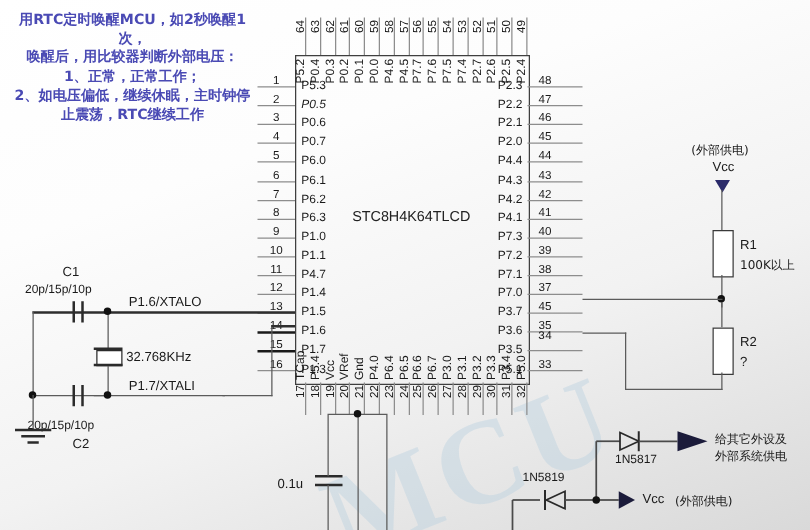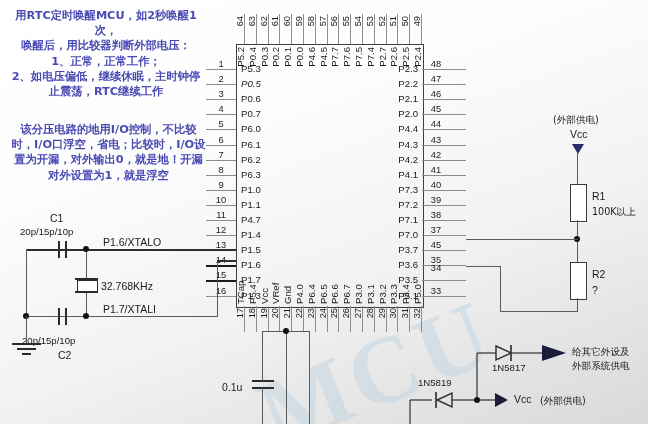--- a/index.html
+++ b/index.html
@@ -81,26 +81,23 @@
 
 <div id="stage">
 
   <div id="watermark">MCU</div>
 
   <div class="note lbl-cn" id="note-rtc">用RTC定时唤醒MCU，如2秒唤醒1次，
 唤醒后，用比较器判断外部电压：
 1、正常，正常工作；
 2、如电压偏低，继续休眠，主时钟停
 止震荡，RTC继续工作</div>
-  <div class="note lbl-cn" id="note-divider">该分压电路的地用I/O控制，不比较
-时，I/O口浮空，省电；比较时，I/O设
-置为开漏，对外输出0，就是地！开漏
-对外设置为1，就是浮空</div>
 
   <div class="abs" id="chip-body"></div>
+  <div class="abs" id="chip-label">STC8H4K64TLCD</div>
 
   <div id="pins-left">
       <div class="lead-h" style="left:206px;top:69px;width:30px;"></div>
       <div class="pnum" style="left:206px;top:59px;width:30px;">1</div>
       <div class="pname" style="left:241px;top:63px;">P5.3</div>
       <div class="lead-h" style="left:206px;top:84.1px;width:30px;"></div>
       <div class="pnum" style="left:206px;top:74.1px;width:30px;">2</div>
       <div class="pname" style="left:241px;top:78.1px;font-style:italic;">P0.5</div>
       <div class="lead-h" style="left:206px;top:99.2px;width:30px;"></div>
       <div class="pnum" style="left:206px;top:89.2px;width:30px;">3</div>

